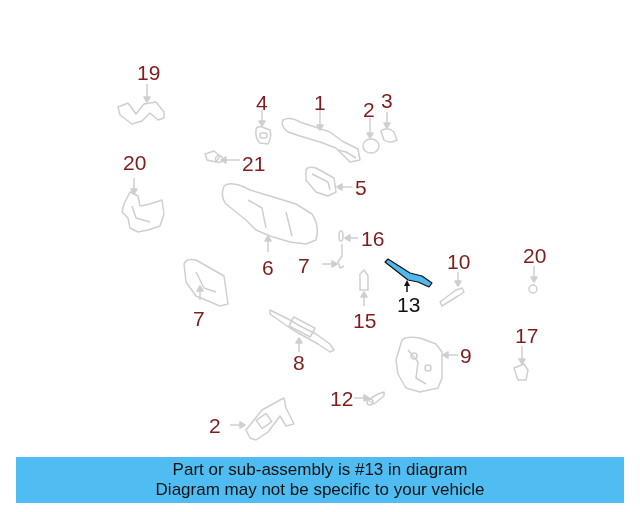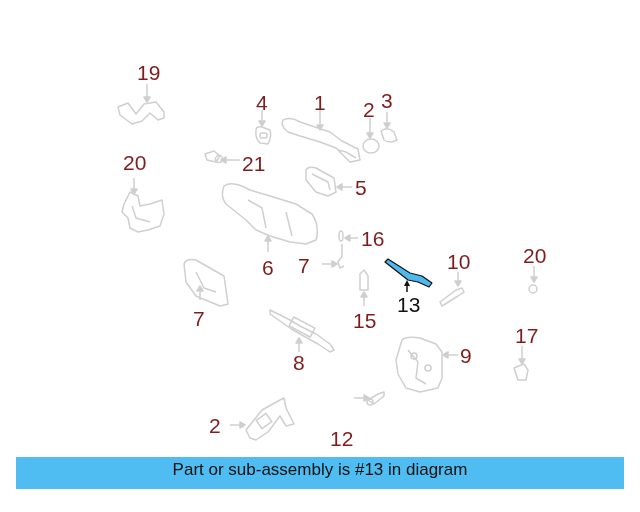--- a/index.html
+++ b/index.html
@@ -1,20 +1,20 @@
 <!DOCTYPE html>
 <html><head>
 <meta charset="utf-8">
 <style>
   html, body { margin:0; padding:0; background:#ffffff; }
   body { width:640px; height:512px; position:relative; overflow:hidden; font-family:"Liberation Sans", sans-serif; }
   #diagram { position:absolute; left:0; top:0; width:640px; height:450px; }
   .callout { position:absolute; font-size:21px; color:#7f1d1d; line-height:1; font-family:"Liberation Sans", sans-serif; }
   .callout.active { color:#111111;text-align:center; }
-  #banner { position:absolute; left:16px; top:457px; width:608px; height:32px; background:#4fbdf2; text-align:center; color:#111; font-size:17px; line-height:20px; padding-top:3px; box-sizing:border-box; }
+  #banner { position:absolute; left:16px; top:457px; width:608px; height:46px; background:#4fbdf2; text-align:center; color:#111; font-size:17px; line-height:20px; padding-top:3px; box-sizing:border-box; }
   #banner div { white-space:nowrap; }
 </style>
 </head>
 <body>
 
 <div id="diagram">
   <svg width="640" height="450" viewBox="0 0 640 450">
     <g fill="none" stroke="#cfcfcf" stroke-width="1.5" stroke-linejoin="round">
 
       <g>
@@ -169,19 +169,20 @@
   <span class="callout" style="left:262px;top:257px;">6</span>
   <span class="callout" style="left:298px;top:255px;">7</span>
   <span class="callout" style="left:447px;top:251px;">10</span>
   <span class="callout" style="left:523px;top:245px;">20</span>
   <span class="callout active" style="left:397px;top:294px;">13</span>
   <span class="callout" style="left:193px;top:308px;">7</span>
   <span class="callout" style="left:353px;top:310px;">15</span>
   <span class="callout" style="left:515px;top:325px;">17</span>
   <span class="callout" style="left:293px;top:352px;">8</span>
   <span class="callout" style="left:460px;top:345px;">9</span>
-  <span class="callout" style="left:330px;top:388px;margin-top:40px;">12</span>
+  <span class="callout" style="left:330px;top:388px;">12</span>
   <span class="callout" style="left:209px;top:415px;">2</span>
 </div>
 
 <div id="banner">
   <div>Part or sub-assembly is #13 in diagram</div>
+  <div>Diagram may not be specific to your vehicle</div>
 </div>
 
 </body></html>

